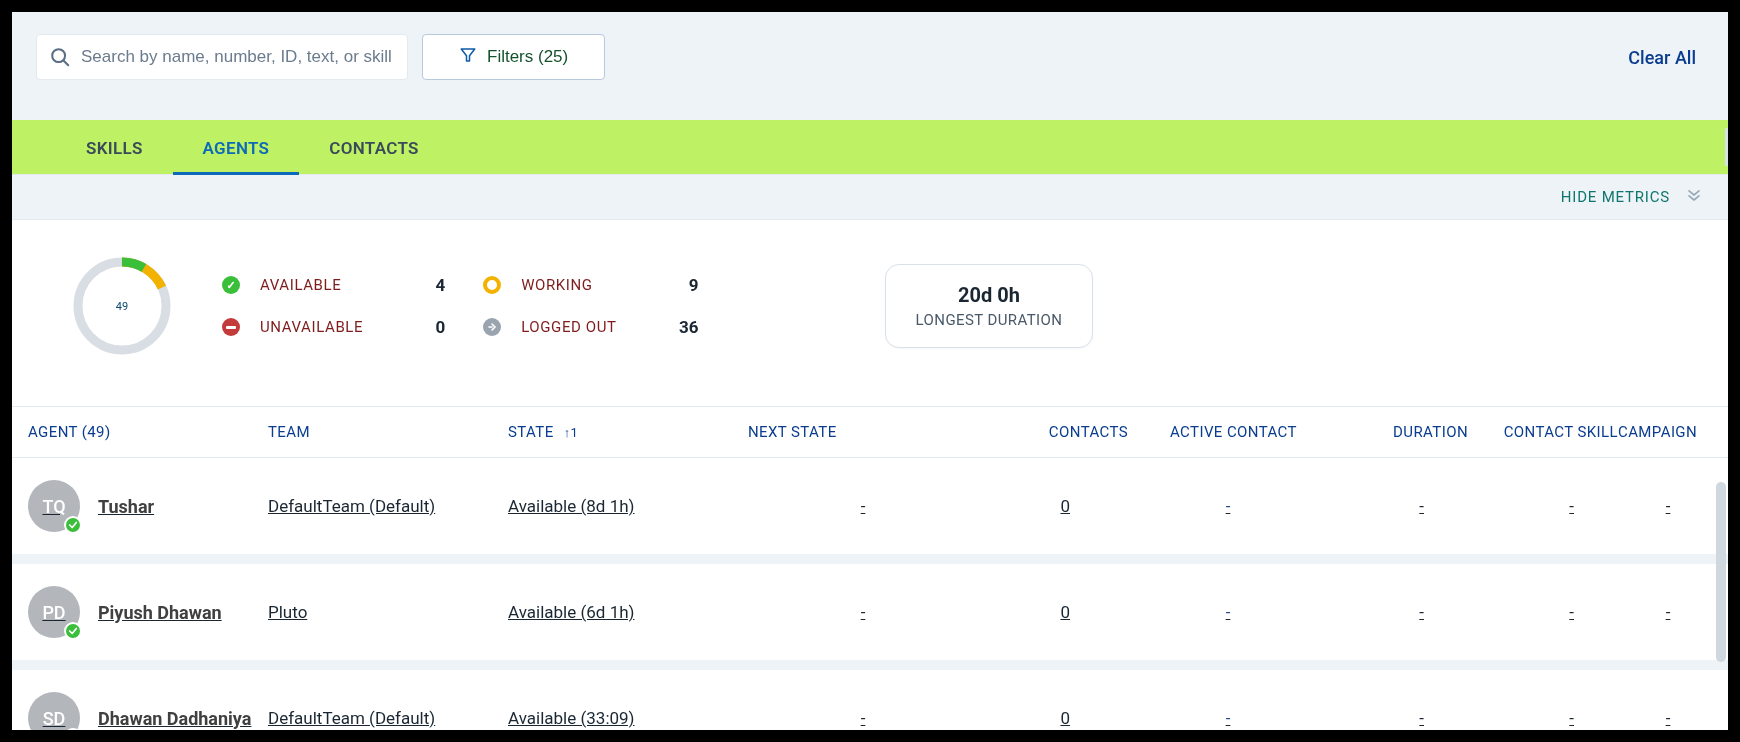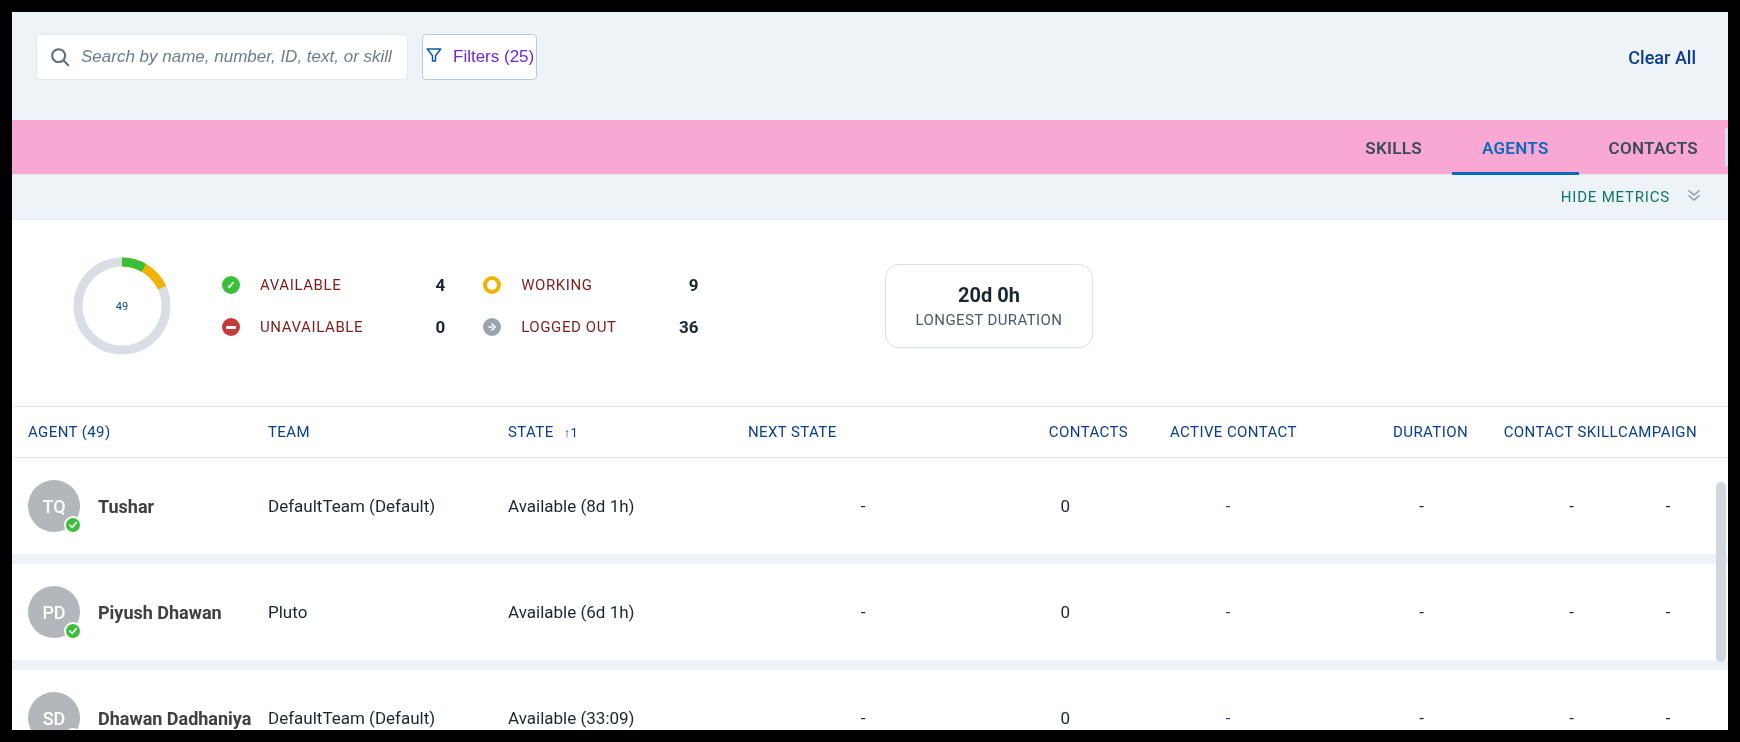--- a/index.html
+++ b/index.html
@@ -3,32 +3,32 @@
 <meta charset="utf-8">
 <style>
   * { box-sizing: border-box; margin: 0; padding: 0; }
   body { font-family: -apple-system, BlinkMacSystemFont, "Segoe UI", Roboto, Arial, sans-serif; background: #000; width: 1740px; height: 742px; overflow: hidden; }
   .app { background: #fff; margin: 12px; height: 718px; overflow: hidden; position: relative; }
 
   
   .topbar { background: #eef3f7; padding: 22px 24px; display: flex; align-items: center; gap: 14px; }
   .search-wrap { position: relative; width: 372px; height: 46px; background: #fff; border: 1px solid #e4e9ee; border-radius: 4px; display: flex; align-items: center; padding: 0 12px; }
   .search-icon { color: #5a6d82; margin-right: 10px; display: inline-flex; }
-  .search-input { border: 0; outline: 0; font-size: 17px; color: #2a3a4a; flex: 1; background: transparent; font-style: italic; }
+  .search-input { border: 0; outline: 0; font-size: 17px; color: #2a3a4a; flex: 1; background: transparent; }
   .search-input::placeholder { color: #6b7c8e; }
-  .filters-btn { height: 46px; background: #fff; border: 1px solid #b8c9db; border-radius: 4px; padding: 0 2px; display: inline-flex; align-items: center; gap: 10px; color: #6d28d9; font-size: 17px; font-weight: 500; cursor: pointer; }
+  .filters-btn { height: 46px; background: #fff; border: 1px solid #b8c9db; border-radius: 4px; padding: 0 36px; display: inline-flex; align-items: center; gap: 10px; color: #14532d; font-size: 17px; font-weight: 500; cursor: pointer; }
   .filters-btn svg { stroke: #0c5aa5; }
   .spacer { flex: 1; }
   .clear-all { color: #0a3d8f; font-size: 18px; font-weight: 500; cursor: pointer; padding-right: 8px; }
 
   
   .strip-gap { height: 18px; background: #eef3f7; }
 
   
-  .tabs { display: flex; background: #f9a8d4; border-bottom: 1px solid #e4e9ee; padding-left: 44px; position: relative; justify-content: flex-end; }
+  .tabs { display: flex; background: #bef264; border-bottom: 1px solid #e4e9ee; padding-left: 44px; position: relative; }
   .tab { padding: 18px 30px 16px; font-size: 17px; font-weight: 600; letter-spacing: .3px; color: #3a4a5a; cursor: pointer; }
   .tab.active { color: #0c6ab8; position: relative; }
   .tab.active::after { content: ""; position: absolute; left: 0; right: 0; bottom: -1px; height: 3px; background: #0c6ab8; }
   .tabs-right-sep { position: absolute; right: 0; top: 8px; bottom: 8px; width: 2px; background: #d8e1ea; border-right: 3px solid #d8e1ea; border-radius: 2px; }
 
   
   .metrics-toggle { background: #eef3f7; text-align: right; padding: 10px 24px; font-size: 15px; letter-spacing: .8px; color: #0f766e; display: flex; justify-content: flex-end; align-items: center; gap: 14px; cursor: pointer; border-bottom: 1px solid #e4e9ee; }
   .dbl-chevron { color: #9aa9b8; }
 
   
@@ -51,21 +51,21 @@
 
   
   .thead { display: grid; grid-template-columns: 240px 240px 240px 230px 150px 200px 140px 150px 100px 40px; align-items: center; padding: 16px 16px 16px 16px; background: #fff; font-size: 15px; letter-spacing: .4px; color: #0a3d8f; border-bottom: 1px solid #e4e9ee; }
   .thead .col-agent { color: #0a3d8f; }
   .thead .col { color: #0a3d8f; }
   .thead .sort-ind { font-size: 13px; margin-left: 6px; }
   .thead .right { text-align: right; }
 
   
   .rows { }
-  .trow { display: grid; grid-template-columns: 240px 240px 240px 230px 150px 200px 140px 150px 100px 40px; align-items: center; padding: 22px 16px; background: #fff; border-bottom: 10px solid #eef3f7; font-size: 17px; color: #1a2733; position: relative; }
+  .trow { display: grid; grid-template-columns: 240px 240px 240px 230px 150px 200px 140px 150px 100px 40px; align-items: center; padding: 22px 16px; background: #fff; border-bottom: 10px solid #eef3f7; font-size: 17px; color: #1a2733; position: relative; text-decoration: underline; }
   .trow:last-child { border-bottom: 0; }
   .agent-cell { display: flex; align-items: center; gap: 18px; }
   .avatar { width: 52px; height: 52px; border-radius: 50%; background: #b3b6ba; color: #fff; font-size: 18px; font-weight: 500; display: flex; align-items: center; justify-content: center; position: relative; }
   .avatar-badge { position: absolute; right: -2px; bottom: -2px; width: 18px; height: 18px; border-radius: 50%; background: #3bbf3b; border: 2px solid #fff; display: flex; align-items: center; justify-content: center; }
   .avatar-badge svg { width: 10px; height: 10px; stroke: #fff; }
   .agent-name { font-size: 18px; font-weight: 700; color: #404040; }
   .dash { color: #214c8a; }
   .center { text-align: center; }
   .kebab { color: #8b96a2; cursor: pointer; display: flex; flex-direction: column; align-items: center; gap: 4px; }
 

